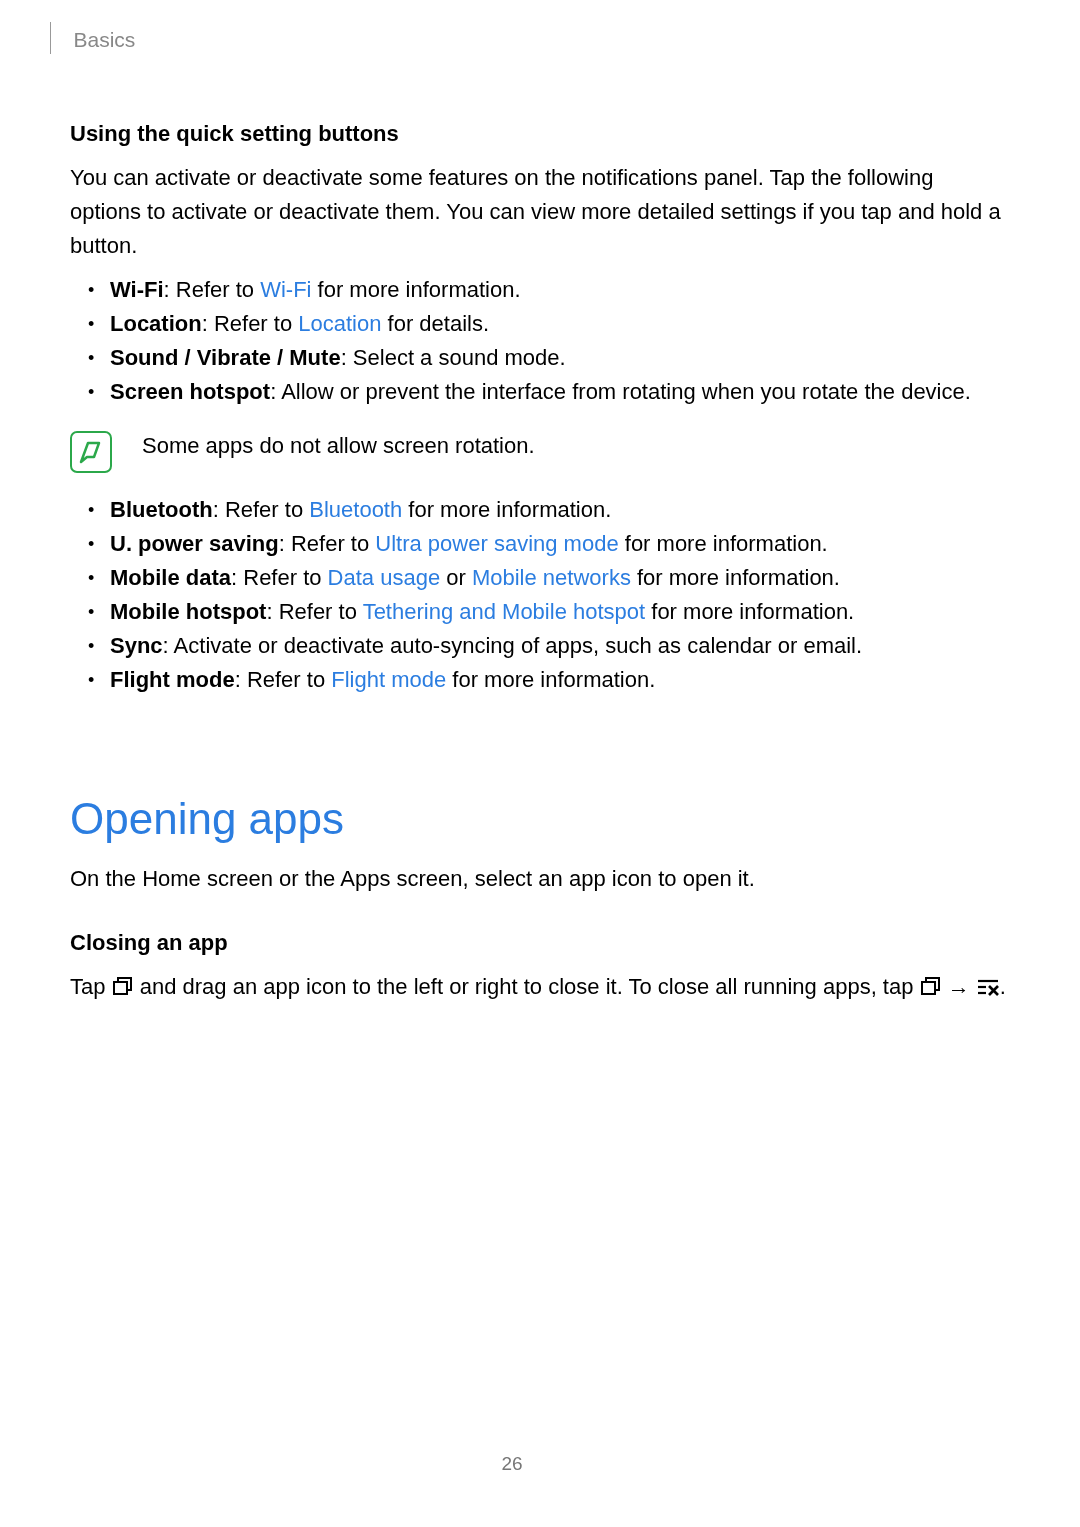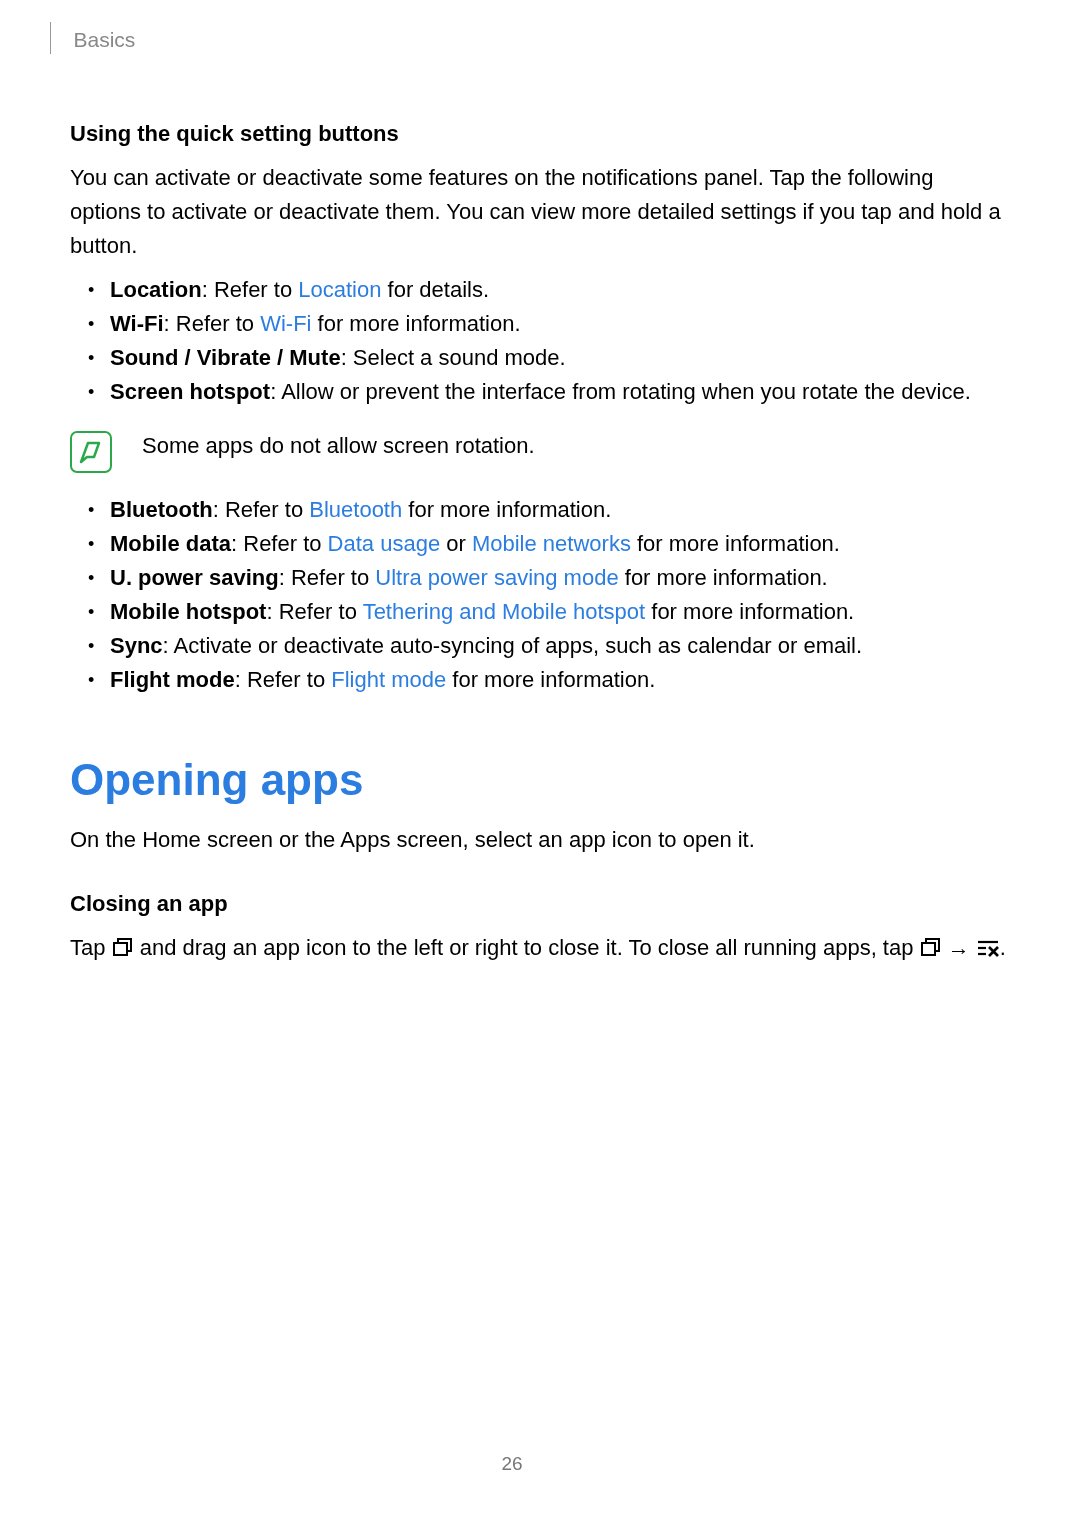--- a/index.html
+++ b/index.html
@@ -84,22 +84,22 @@
     flex-shrink: 0;
   }
   .note-icon svg { display:block; }
   .note-text {
     font-size: 22px;
     line-height: 30px;
   }
   h1.section {
     color: #2b7de0;
     font-size: 44px;
-    font-weight: 700;
-    margin: 58px 0 18px 0;
+    font-weight: 400;
+    margin: 97px 0 18px 0;
   }
   .inline-icon {
     display: inline-block;
     vertical-align: -2px;
     width: 22px;
     height: 20px;
   }
   .inline-icon svg { display:block; }
   .arrow { font-size: 22px; }
   .close-all-icon {
@@ -126,24 +126,24 @@
   <span class="header-rule"></span>
   <span class="header-text">Basics</span>
 
   <div class="content">
 
     <h2>Using the quick setting buttons</h2>
     <p class="body">You can activate or deactivate some features on the notifications panel. Tap the following options to activate or deactivate them. You can view more detailed settings if you tap and hold a button.</p>
 
     <ul class="bullets">
       <li>
+        <span class="b">Wi-Fi</span><span>: Refer to </span><span class="link">Wi-Fi</span><span> for more information.</span>
+      </li>
+      <li>
         <span class="b">Location</span><span>: Refer to </span><span class="link">Location</span><span> for details.</span>
-      </li>
-      <li>
-        <span class="b">Wi-Fi</span><span>: Refer to </span><span class="link">Wi-Fi</span><span> for more information.</span>
       </li>
       <li>
         <span class="b">Sound / Vibrate / Mute</span><span>: Select a sound mode.</span>
       </li>
       <li>
         <span class="b">Screen hotspot</span><span>: Allow or prevent the interface from rotating when you rotate the device.</span>
       </li>
     </ul>
 
     <div class="note-row">
@@ -153,24 +153,24 @@
         </svg>
       </div>
       <div class="note-text">Some apps do not allow screen rotation.</div>
     </div>
 
     <ul class="bullets">
       <li>
         <span class="b">Bluetooth</span><span>: Refer to </span><span class="link">Bluetooth</span><span> for more information.</span>
       </li>
       <li>
+        <span class="b">U. power saving</span><span>: Refer to </span><span class="link">Ultra power saving mode</span><span> for more information.</span>
+      </li>
+      <li>
         <span class="b">Mobile data</span><span>: Refer to </span><span class="link">Data usage</span><span> or </span><span class="link">Mobile networks</span><span> for more information.</span>
-      </li>
-      <li>
-        <span class="b">U. power saving</span><span>: Refer to </span><span class="link">Ultra power saving mode</span><span> for more information.</span>
       </li>
       <li>
         <span class="b">Mobile hotspot</span><span>: Refer to </span><span class="link">Tethering and Mobile hotspot</span><span> for more information.</span>
       </li>
       <li>
         <span class="b">Sync</span><span>: Activate or deactivate auto-syncing of apps, such as calendar or email.</span>
       </li>
       <li>
         <span class="b">Flight mode</span><span>: Refer to </span><span class="link">Flight mode</span><span> for more information.</span>
       </li>

